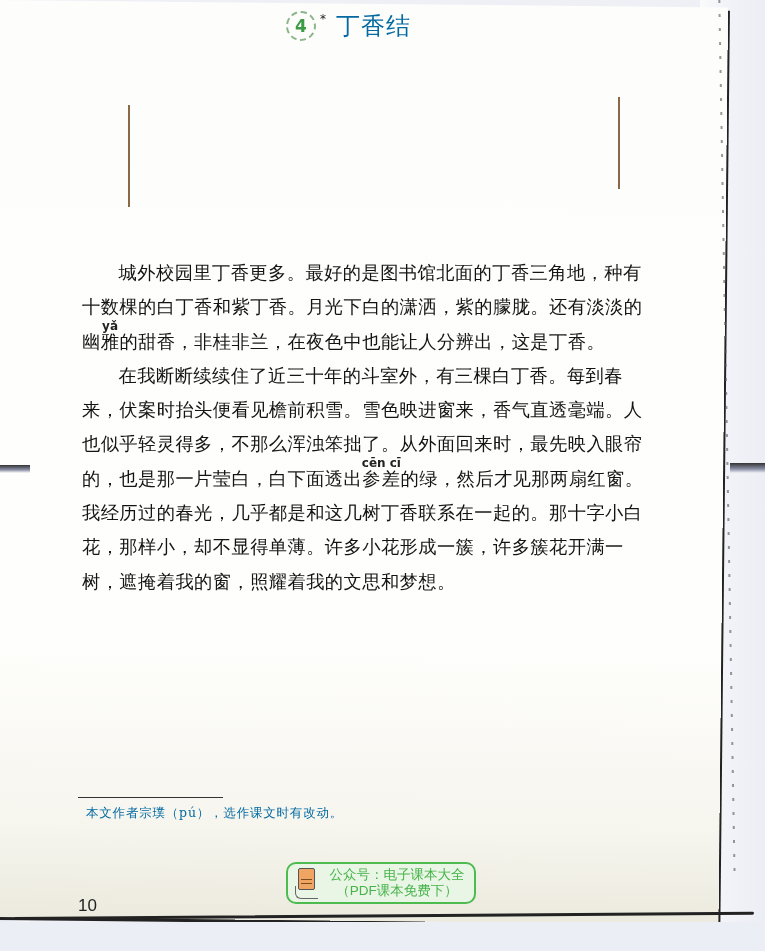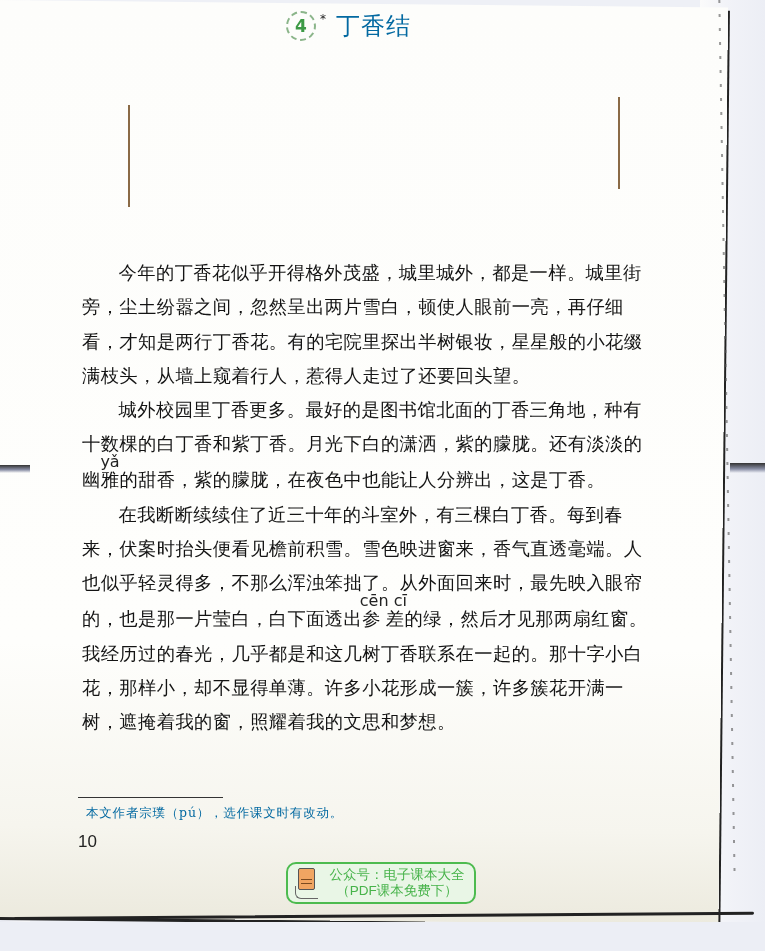--- a/index.html
+++ b/index.html
@@ -174,24 +174,25 @@
       letter-spacing: 0.4px;
     }
     .body-text p {
       margin: 0;
       text-indent: 2em;
     }
     ruby {
       ruby-position: over;
     }
     rt {
-      font-size: 16px;
+      font-size: 12px;
       color: #222;
       letter-spacing: 0;
       text-indent: 0;
+      font-weight: bold;
     }
 
     
     .footnote-rule {
       position: absolute;
       left: 78px;
       top: 797px;
       width: 145px;
       height: 1px;
       background: #333;
@@ -201,21 +202,21 @@
       left: 86px;
       top: 805px;
       font-family: "DejaVu Serif", serif;
       font-size: 12.5px;
       color: #0369a1;
       letter-spacing: 0.8px;
     }
     .page-number {
       position: absolute;
       left: 78px;
-      top: 832px;
+      top: 896px;
       font-family: "Liberation Sans", sans-serif;
       font-size: 17px;
       color: #222;
     }
 
     
     .watermark {
       position: absolute;
       left: 286px;
       top: 862px;
@@ -291,22 +292,21 @@
   <span class="star-mark">*</span>
   <span class="lesson-title">丁香结</span>
 </div>
 
 <div class="prompt-box">
   <div class="prompt-bar-left"></div>
   <div class="prompt-bar-right"></div>
 </div>
 
 <div class="body-text">
-  <p>今年的丁香花似乎开得格外茂盛，城里城外，都是一样。城里街旁，尘土纷嚣之间，忽然呈出两片雪白，顿使人眼前一亮，再仔细看，才知是两行丁香花。有的宅院里探出半树银妆，星星般的小花缀满枝头，从墙上窥着行人，惹得人走过了还要回头望。</p>
-  <p><span>城外校园里丁香更多。最好的是图书馆北面的丁香三角地，种有十数棵的白丁香和紫丁香。月光下白的潇洒，紫的朦胧。还有淡淡的幽</span><ruby><span>雅</span><rt>yǎ</rt></ruby><span>的甜香，紫的朦胧，在夜色中也能让人分辨出，这是丁香。</span></p>
+  <p><span>城外校园里丁香更多。最好的是图书馆北面的丁香三角地，种有十数棵的白丁香和紫丁香。月光下白的潇洒，紫的朦胧。还有淡淡的幽</span><ruby><span>雅</span><rt>yǎ</rt></ruby><span>的甜香，非桂非兰，在夜色中也能让人分辨出，这是丁香。</span></p>
   <p><span>在我断断续续住了近三十年的斗室外，有三棵白丁香。每到春来，伏案时抬头便看见檐前积雪。雪色映进窗来，香气直透毫端。人也似乎轻灵得多，不那么浑浊笨拙了。从外面回来时，最先映入眼帘的，也是那一片莹白，白下面透出</span><ruby><span>参差</span><rt>cēn cī</rt></ruby><span>的绿，然后才见那两扇红窗。我经历过的春光，几乎都是和这几树丁香联系在一起的。那十字小白花，那样小，却不显得单薄。许多小花形成一簇，许多簇花开满一树，遮掩着我的窗，照耀着我的文思和梦想。</span></p>
 </div>
 
 <div class="footnote-rule"></div>
 <div class="footnote">本文作者宗璞（pú），选作课文时有改动。</div>
 <div class="page-number">10</div>
 
 <div class="watermark">
   <div class="wm-icon">
     <div class="book"></div>

